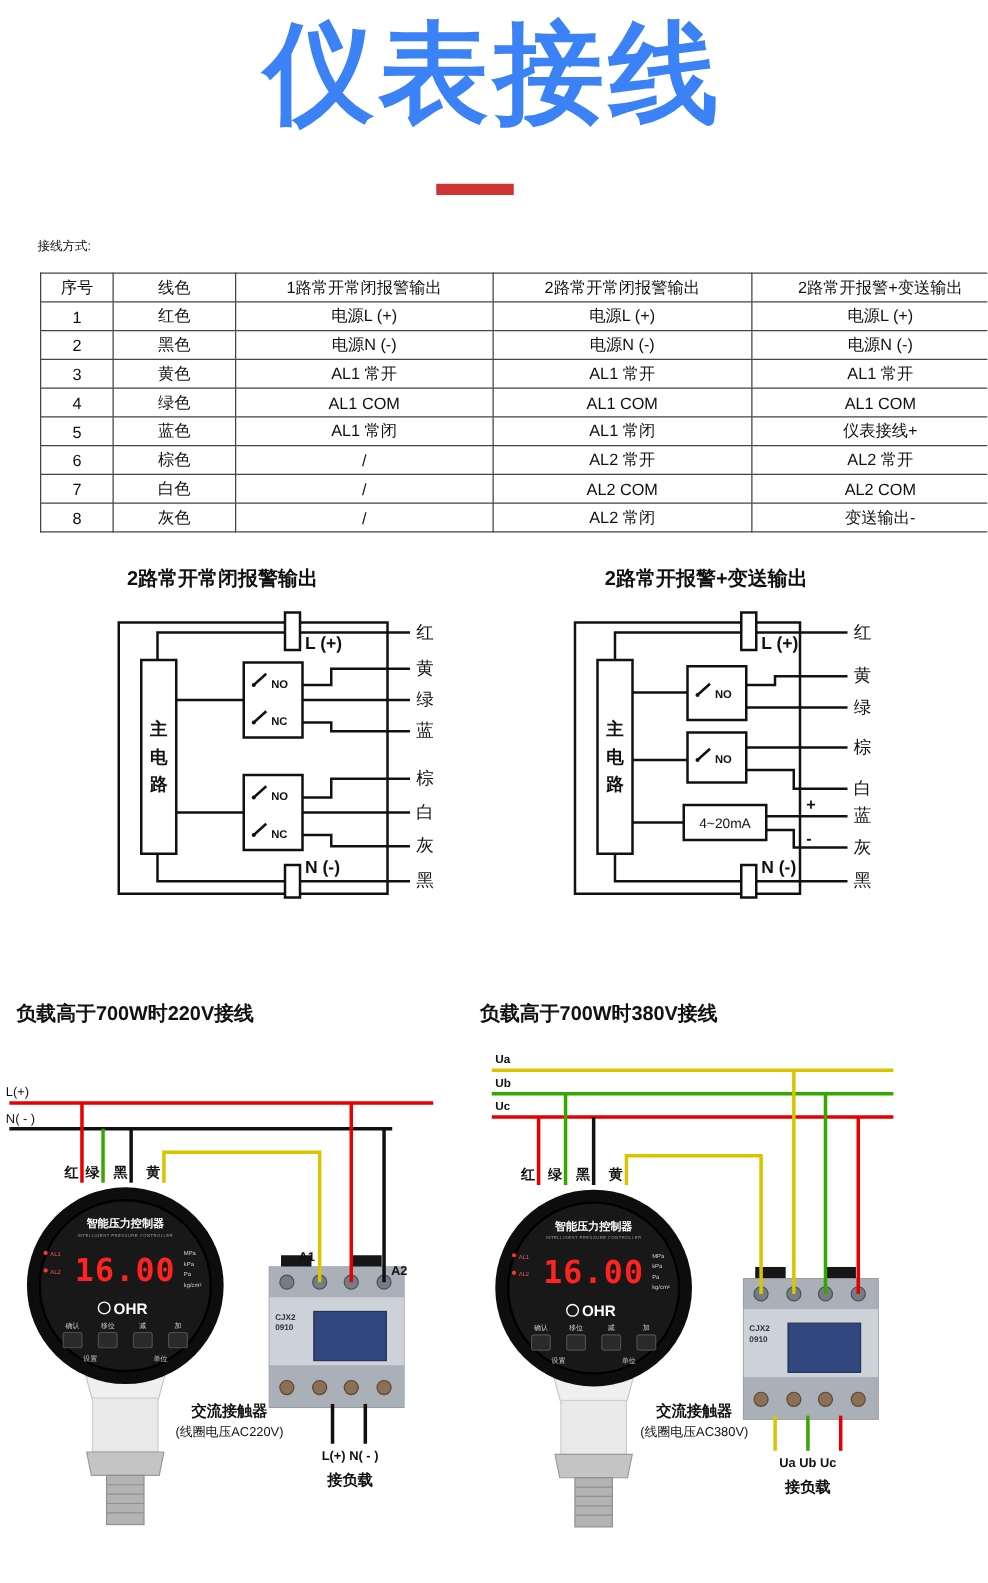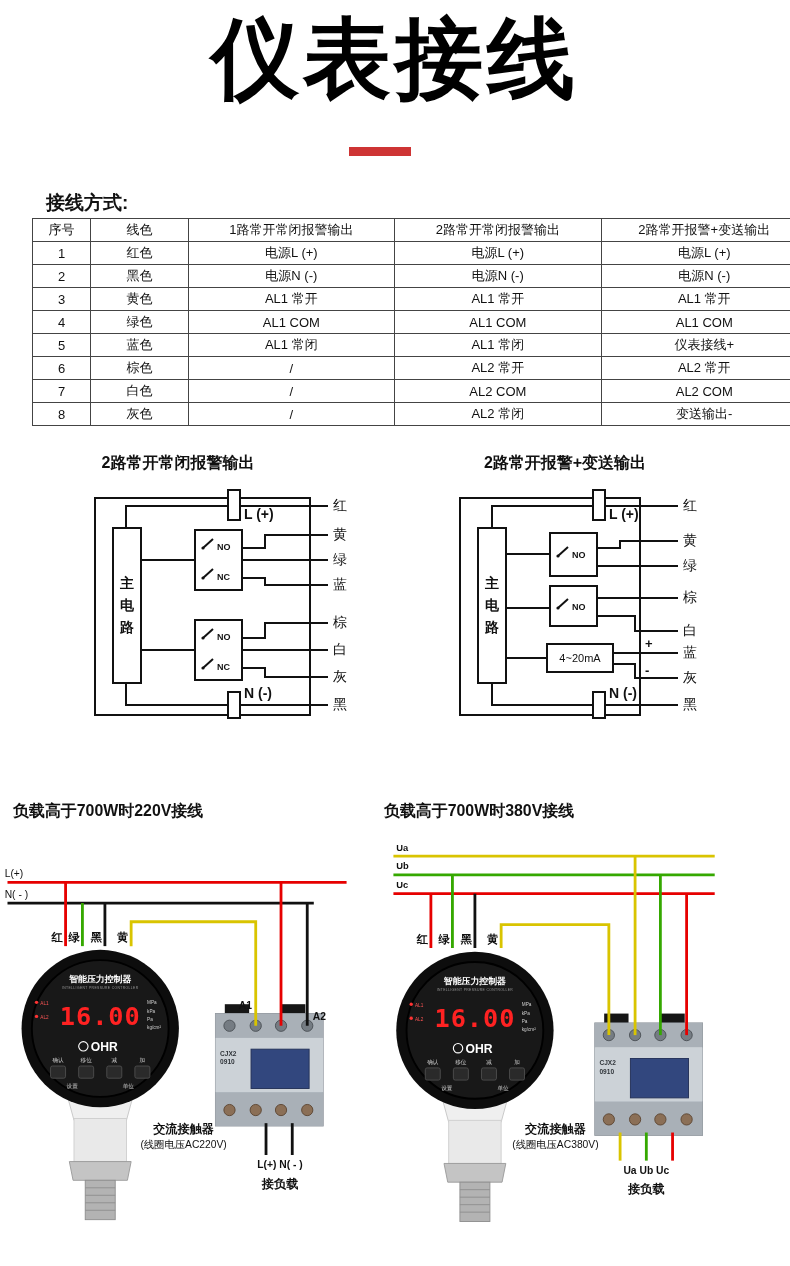--- a/index.html
+++ b/index.html
@@ -1,21 +1,21 @@
 <!DOCTYPE html>
 <html><head>
 <meta charset="utf-8">
 <style>
   html,body{margin:0;padding:0;background:#fff;}
   .page{position:relative;width:790px;height:1266px;background:#ffffff;overflow:hidden;
         font-family:"Liberation Sans",sans-serif;color:#111;}
   .main-title{position:absolute;top:8px;left:0;width:100%;text-align:center;
-        font-size:88px;line-height:1.15;font-weight:900;color:#000000;letter-spacing:4px;}
+        font-size:88px;line-height:1.15;font-weight:900;color:#3b82f6;letter-spacing:4px;}
   .accent-bar{position:absolute;top:147px;left:349px;width:62px;height:9px;background:#ce3434;}
-  .section-label{position:absolute;top:190px;left:46px;font-size:19px;font-weight:bold;}
+  .section-label{position:absolute;top:190px;left:30px;font-size:10px;font-weight:normal;}
   table.wiring{position:absolute;top:218px;left:32px;width:776px;border-collapse:collapse;}
   table.wiring th,table.wiring td{border:1px solid #444;font-size:13px;font-weight:normal;
         text-align:center;height:22px;padding:0 2px;}
   .diagrams{position:absolute;top:448px;left:0;width:790px;display:flex;}
   .scenes{position:absolute;top:778px;left:0;width:740px;display:flex;align-items:center;}
   svg text{font-family:"Liberation Sans",sans-serif;fill:#111;}
   .d-title{font-size:16px;font-weight:bold;text-anchor:middle;}
   .d-wire{font-size:14px;}
   .d-term{font-size:14px;font-weight:bold;}
   .d-main{font-size:14px;font-weight:bold;text-anchor:middle;}

